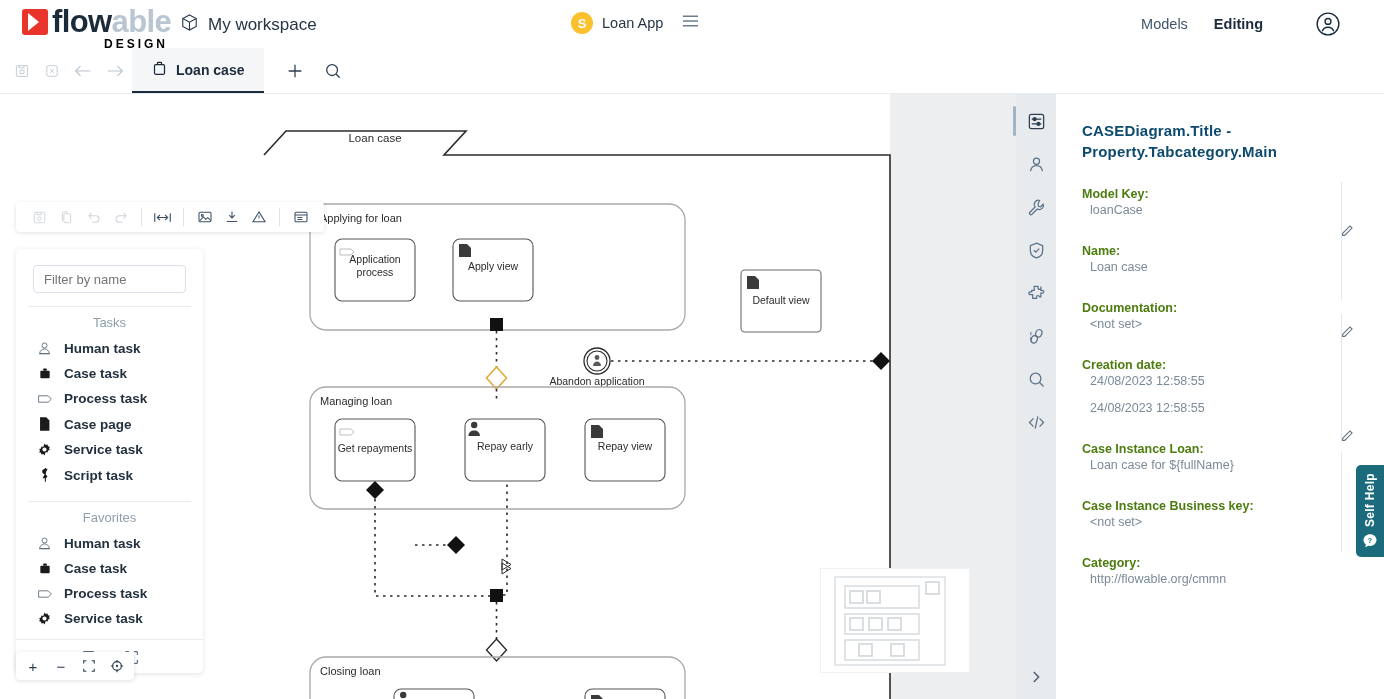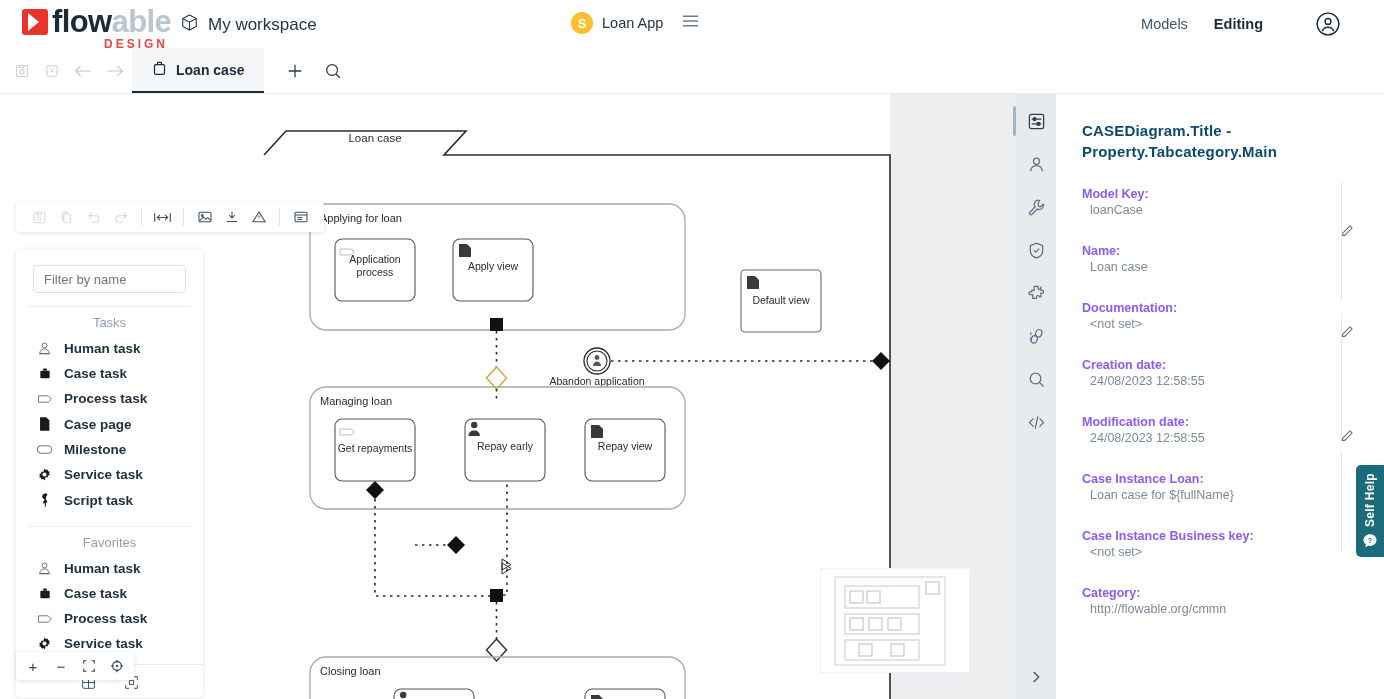--- a/index.html
+++ b/index.html
@@ -29,21 +29,21 @@
     border-left: 11px solid #fff;
     border-top: 9px solid transparent;
     border-bottom: 9px solid transparent;
     transform: rotate(0deg);
   }
   .logo-text { font-size: 31px; font-weight: 700; letter-spacing: -0.6px; }
   .logo-text .dark { color: #1c2b3a; }
   .logo-text .light { color: #b9c6d2; }
   .logo-sub {
     text-align: right; font-size: 12px; letter-spacing: 3px;
-    color: #ef4444; font-weight: 600; margin-top: -3px; padding-right: 4px;
+    color: #000000; font-weight: 600; margin-top: -3px; padding-right: 4px;
   }
   .workspace {
     position: absolute; left: 180px; top: 13px;
     display: flex; align-items: center; gap: 9px;
     color: #253546; font-size: 17px; cursor: pointer;
   }
   .app-chip {
     position: absolute; left: 571px; top: 12px;
     display: flex; align-items: center; gap: 9px;
   }
@@ -166,21 +166,21 @@
   .props {
     position: absolute; top: 94px; left: 1056px; width: 328px; height: 605px;
     background: #fff; padding: 26px 24px 0 26px; z-index: 28;
   }
   .props-title {
     font-size: 15px; color: #0c4a6e; font-weight: 600;
     letter-spacing: .2px; line-height: 21px; margin-bottom: 18px;
   }
   .prop-group { position: relative; }
   .prop-row { margin-bottom: 10px; }
-  .prop-label { font-size: 12.5px; font-weight: 700; color: #8b5cf6; line-height: 16px; margin-top: 24px; }
+  .prop-label { font-size: 12.5px; font-weight: 700; color: #4d7c0f; line-height: 16px; margin-top: 24px; }
   .prop-value { font-size: 12.5px; color: #7b8a99; line-height: 17px; padding-left: 8px; }
   .divline { position: absolute; right: 18px; width: 1px; background: #e3e8ec; }
   .pencil { position: absolute; right: 6px; color: #5e7082; cursor: pointer; display: flex; }
 
   
   .selfhelp {
     position: absolute; right: 0; top: 465px; width: 28px; height: 92px;
     background: #1c6b7c; border-radius: 5px 0 0 5px;
     display: flex; flex-direction: column; align-items: center;
     justify-content: center; gap: 6px; cursor: pointer; z-index: 60;
@@ -465,28 +465,20 @@
         </span>
         <span>Process task</span>
       </div>
       <div class="pal-item">
         <span class="pi-ico">
           <svg width="13" height="16" viewBox="0 0 14 18" fill="#1b1b1b">
               <path d="M2 1.5h7l3.5 3.5v11.5H2z"></path>
             </svg>
         </span>
         <span>Case page</span>
-      </div>
-      <div class="pal-item">
-        <span class="pi-ico">
-          <svg width="17" height="11" viewBox="0 0 20 12" fill="none" stroke="#6d7883" stroke-width="1.2">
-              <rect x="1.5" y="1.5" width="17" height="9" rx="4.5"></rect>
-            </svg>
-        </span>
-        <span>Milestone</span>
       </div>
       <div class="pal-item">
         <span class="pi-ico">
           <svg width="15" height="15" viewBox="0 0 18 18" fill="#1b1b1b">
               <path d="M9 1.8l1.5 1.7 2.2-.6.5 2.2 2.2.6-1 2 1 2-2.2.6-.5 2.2-2.2-.6L9 16.2l-1.5-1.7-2.2.6-.5-2.2-2.2-.6 1-2-1-2 2.2-.6.5-2.2 2.2.6z"></path>
               <circle cx="9" cy="9" r="2.5" fill="#fff"></circle>
             </svg>
         </span>
         <span>Service task</span>
       </div>
@@ -680,21 +672,20 @@
       </div>
       <div class="prop-row">
         <div class="prop-label">Documentation:</div>
         <div class="prop-value">&lt;not set&gt;</div>
       </div>
       <div class="prop-row">
         <div class="prop-label">Creation date:</div>
         <div class="prop-value">24/08/2023 12:58:55</div>
       </div>
       <div class="prop-row">
-        <div class="prop-label">Modification date:</div>
         <div class="prop-value">24/08/2023 12:58:55</div>
       </div>
       <div class="prop-row">
         <div class="prop-label">Case Instance Loan:</div>
         <div class="prop-value">Loan case for ${fullName}</div>
       </div>
       <div class="prop-row">
         <div class="prop-label">Case Instance Business key:</div>
         <div class="prop-value">&lt;not set&gt;</div>
       </div>

